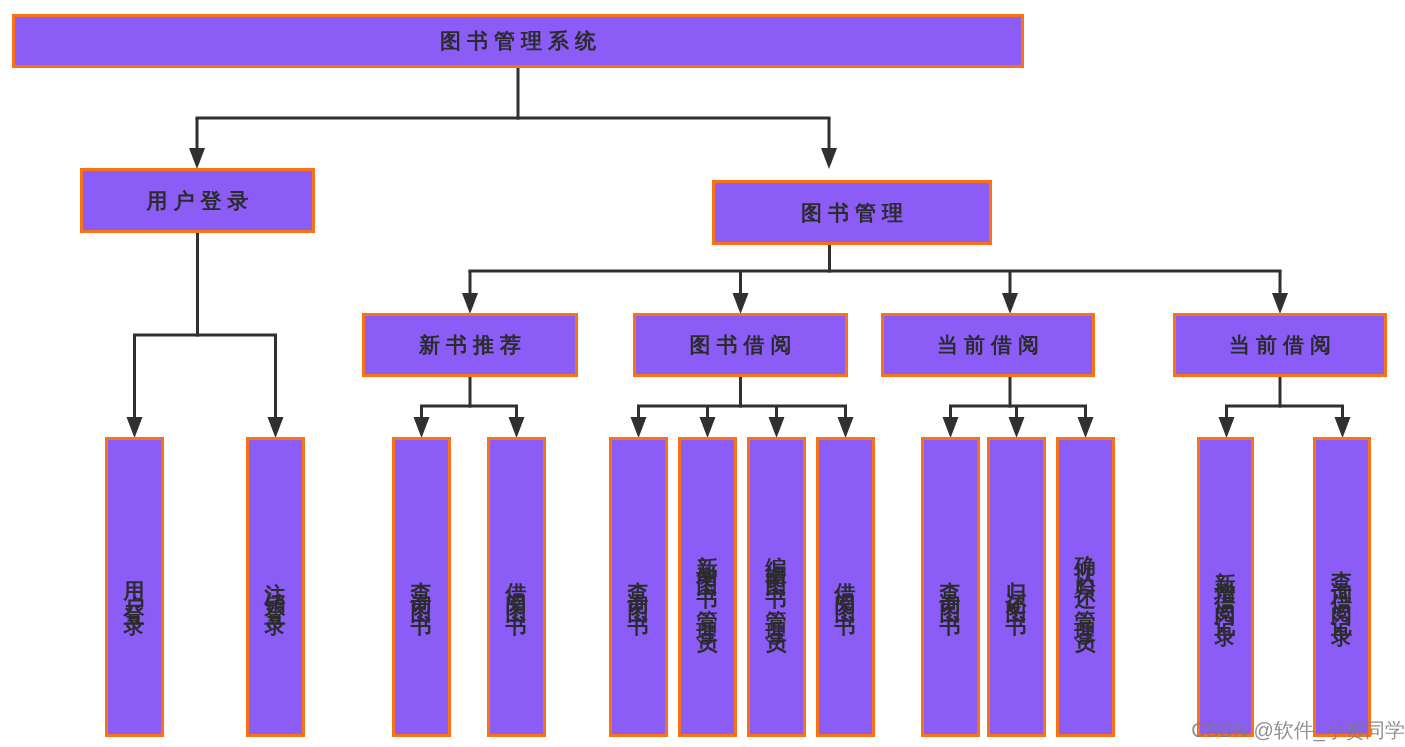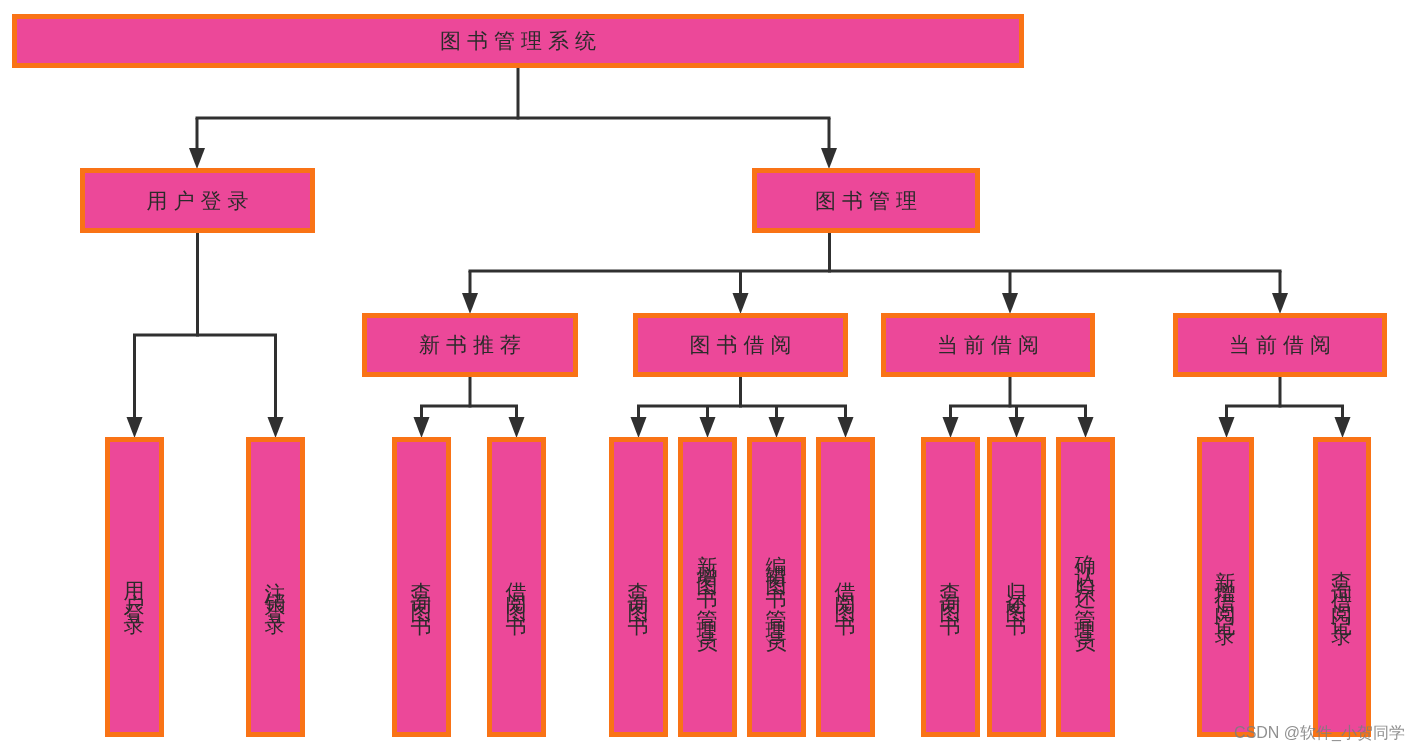--- a/index.html
+++ b/index.html
@@ -13,47 +13,48 @@
   }
   #connector-svg {
     position: absolute;
     left: 0; top: 0;
     width: 1405px; height: 747px;
     z-index: 0;
   }
   .node {
     position: absolute;
     box-sizing: border-box;
-    background: #ec4899;
-    border: 5px solid #f97316;
+    background: #8b5cf6;
+    border: 3px solid #f97316;
     color: #2b2b2b;
     display: flex;
     align-items: center;
     justify-content: center;
     z-index: 1;
+    font-weight: bold;
   }
   .h-node {
     font-size: 21px;
     letter-spacing: 6px;
     text-indent: 6px;
     white-space: nowrap;
   }
   .v-node {
     writing-mode: vertical-rl;
     text-orientation: mixed;
     font-size: 21px;
     letter-spacing: 11px;
     line-height: 1;
     white-space: nowrap;
   }
   .watermark {
     position: absolute;
     right: 0px;
     bottom: 3px;
-    font-size: 16px;
+    font-size: 20px;
     color: rgba(125,125,125,0.85);
     z-index: 5;
     white-space: nowrap;
   }
 </style>
 </head>
 <body>
 
 <div class="canvas">
 
@@ -108,21 +109,21 @@
       <line x1="1225" y1="406" x2="1344" y2="406" stroke="#303030" stroke-width="3"></line>
       <line x1="1226.5" y1="406" x2="1226.5" y2="424" stroke="#303030" stroke-width="3"></line>
       <polygon points="1218.5,417 1234.5,417 1226.5,438" fill="#303030"></polygon>
       <line x1="1342.5" y1="406" x2="1342.5" y2="424" stroke="#303030" stroke-width="3"></line>
       <polygon points="1334.5,417 1350.5,417 1342.5,438" fill="#303030"></polygon>
     </svg>
 
   <div class="node h-node" style="left: 12px; top: 14px; width: 1012px; height: 54px;">图书管理系统</div>
 
   <div class="node h-node" style="left: 80px; top: 168px; width: 235px; height: 65px;">用户登录</div>
-  <div class="node h-node" style="left: 712px; top: 168px; width: 228px; height: 65px; margin-left: 40px;">图书管理</div>
+  <div class="node h-node" style="left: 712px; top: 180px; width: 280px; height: 65px;">图书管理</div>
 
   <div class="node h-node" style="left: 633px; top: 313px; width: 215px; height: 64px;">图书借阅</div>
   <div class="node h-node" style="left: 362px; top: 313px; width: 216px; height: 64px;">新书推荐</div>
   <div class="node h-node" style="left: 881px; top: 313px; width: 214px; height: 64px;">当前借阅</div>
   <div class="node h-node" style="left: 1173px; top: 313px; width: 214px; height: 64px;">当前借阅</div>
 
   <div class="node v-node" style="left: 105px; top: 437px; width: 59px; height: 300px;">用户登录</div>
   <div class="node v-node" style="left: 246px; top: 437px; width: 59px; height: 300px;">注销登录</div>
 
   <div class="node v-node" style="left: 392px; top: 437px; width: 59px; height: 300px;">查询图书</div>

